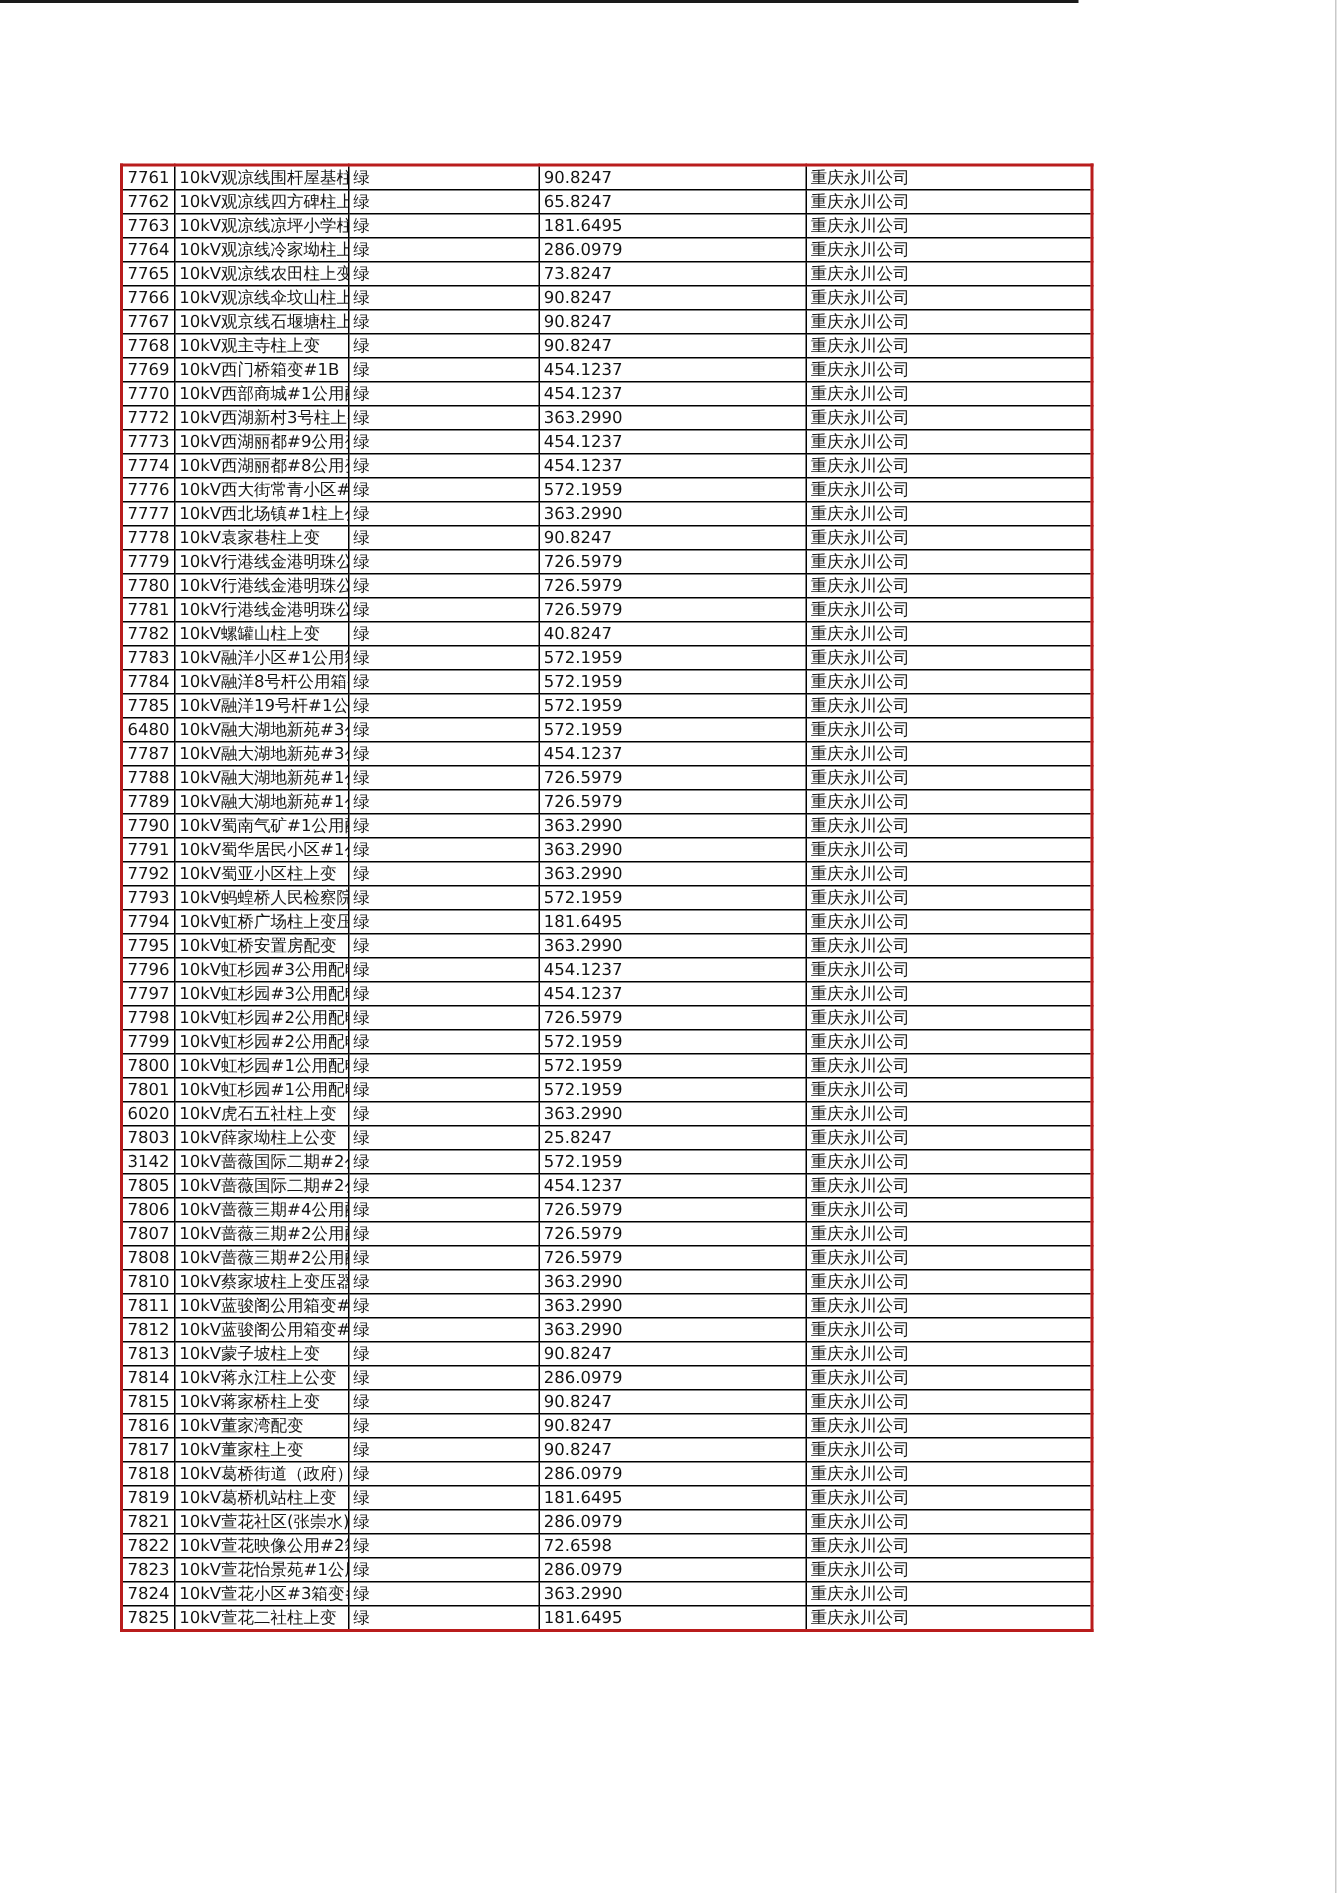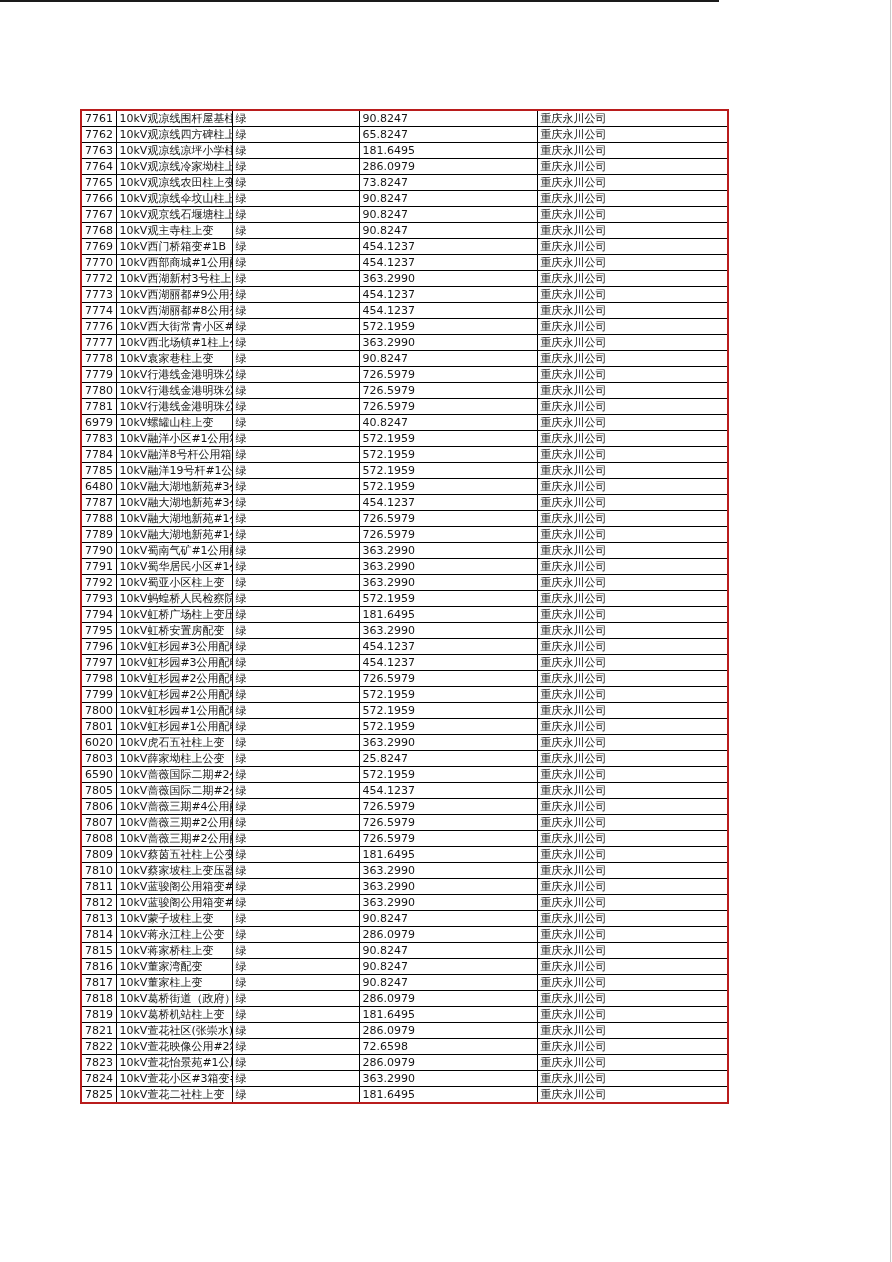--- a/index.html
+++ b/index.html
@@ -196,21 +196,21 @@
           <td class="c4">重庆永川公司</td>
         </tr>
         <tr>
           <td class="c0">7781</td>
           <td class="c1">10kV行港线金港明珠公用</td>
           <td class="c2">绿</td>
           <td class="c3">726.5979</td>
           <td class="c4">重庆永川公司</td>
         </tr>
         <tr>
-          <td class="c0">6979</td>
+          <td class="c0">7782</td>
           <td class="c1">10kV螺罐山柱上变</td>
           <td class="c2">绿</td>
           <td class="c3">40.8247</td>
           <td class="c4">重庆永川公司</td>
         </tr>
         <tr>
           <td class="c0">7783</td>
           <td class="c1">10kV融洋小区#1公用箱变</td>
           <td class="c2">绿</td>
           <td class="c3">572.1959</td>
@@ -350,21 +350,21 @@
           <td class="c4">重庆永川公司</td>
         </tr>
         <tr>
           <td class="c0">7803</td>
           <td class="c1">10kV薛家坳柱上公变</td>
           <td class="c2">绿</td>
           <td class="c3">25.8247</td>
           <td class="c4">重庆永川公司</td>
         </tr>
         <tr>
-          <td class="c0">6590</td>
+          <td class="c0">3142</td>
           <td class="c1">10kV蔷薇国际二期#2公配</td>
           <td class="c2">绿</td>
           <td class="c3">572.1959</td>
           <td class="c4">重庆永川公司</td>
         </tr>
         <tr>
           <td class="c0">7805</td>
           <td class="c1">10kV蔷薇国际二期#2公配</td>
           <td class="c2">绿</td>
           <td class="c3">454.1237</td>
@@ -382,27 +382,20 @@
           <td class="c1">10kV蔷薇三期#2公用配电</td>
           <td class="c2">绿</td>
           <td class="c3">726.5979</td>
           <td class="c4">重庆永川公司</td>
         </tr>
         <tr>
           <td class="c0">7808</td>
           <td class="c1">10kV蔷薇三期#2公用配电</td>
           <td class="c2">绿</td>
           <td class="c3">726.5979</td>
-          <td class="c4">重庆永川公司</td>
-        </tr>
-        <tr>
-          <td class="c0">7809</td>
-          <td class="c1">10kV蔡茵五社柱上公变</td>
-          <td class="c2">绿</td>
-          <td class="c3">181.6495</td>
           <td class="c4">重庆永川公司</td>
         </tr>
         <tr>
           <td class="c0">7810</td>
           <td class="c1">10kV蔡家坡柱上变压器</td>
           <td class="c2">绿</td>
           <td class="c3">363.2990</td>
           <td class="c4">重庆永川公司</td>
         </tr>
         <tr>

